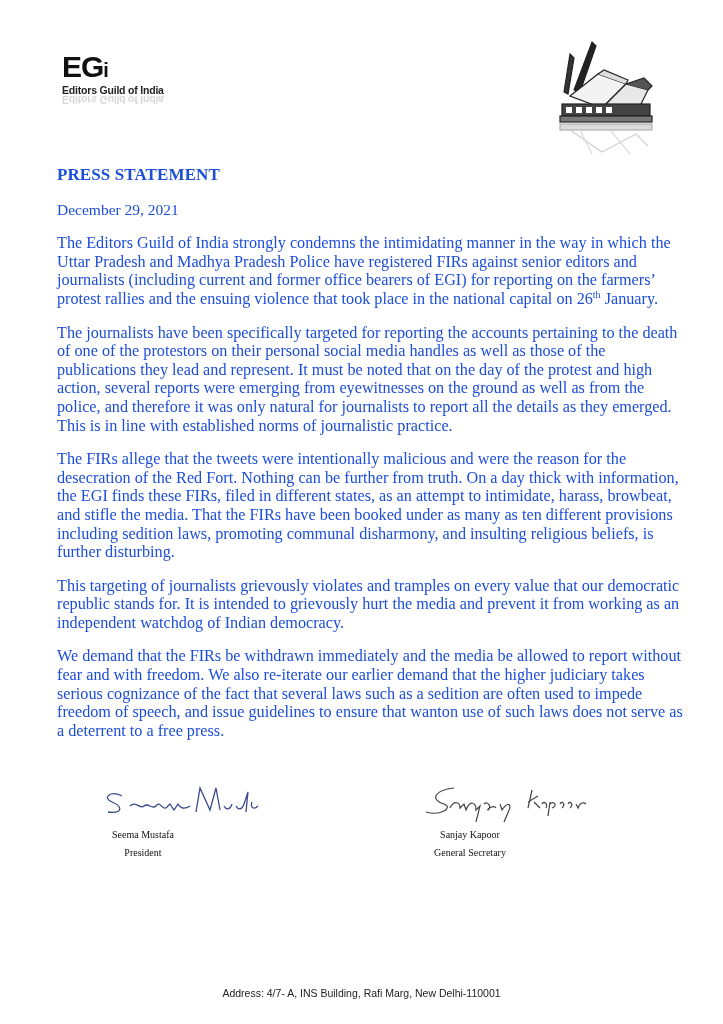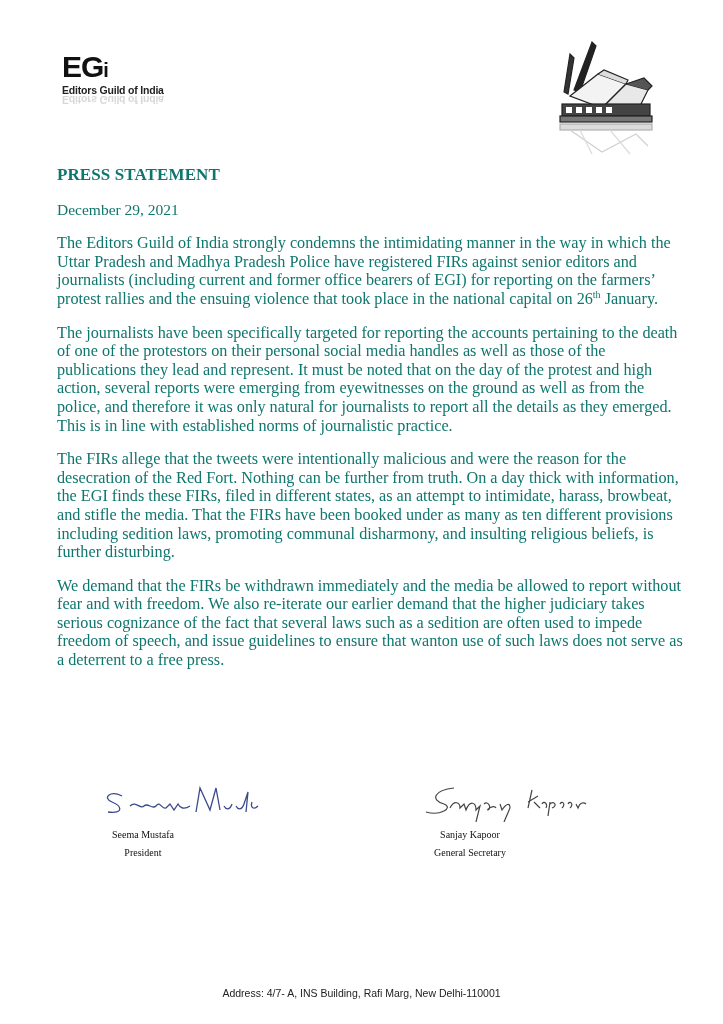--- a/index.html
+++ b/index.html
@@ -10,21 +10,21 @@
   .logo { position: absolute; left: 62px; top: 54px; }
   .logo-mark { font-family: "Liberation Sans", sans-serif; font-weight: bold; font-size: 30px; line-height: 26px; color: #111; letter-spacing: -1px; }
   .logo-mark .small-i { font-size: 20px; font-weight: bold; }
   .logo-name { font-family: "Liberation Sans", sans-serif; font-weight: bold; font-size: 10.5px; color: #222; margin-top: 1px; letter-spacing: -0.2px; }
   .logo-reflect { font-family: "Liberation Sans", sans-serif; font-weight: bold; font-size: 10.5px; color: #222; opacity: 0.18; transform: scaleY(-1); height: 8px; overflow: hidden; line-height: 8px; letter-spacing: -0.2px; }
 
   
   .book-art { position: absolute; left: 540px; top: 34px; width: 120px; height: 122px; }
 
   
-  .doc { position: absolute; left: 57px; top: 166px; width: 630px; font-family: "Liberation Serif", serif; font-size: 16.2px; line-height: 18.6px; color: #0f766e; }
+  .doc { position: absolute; left: 57px; top: 166px; width: 630px; font-family: "Liberation Serif", serif; font-size: 16.2px; line-height: 18.6px; color: #1d4ed8; }
   .title { font-weight: bold; font-size: 17px; margin: 0; letter-spacing: 0.1px; }
   .date { margin: 16px 0 0 0; font-size: 15.5px; }
   .para { margin: 15px 0 0 0; }
   .para sup { font-size: 10px; line-height: 0; vertical-align: 6px; margin-top: 41px; }
 
   
   .sig { position: absolute; text-align: center; font-family: "Liberation Serif", serif; font-weight: normal; font-size: 10px; line-height: 18px; color: #111; }
   .sig-left { left: 112px; top: 826px; }
   .sig-right { left: 434px; top: 826px; }
   .sig-scribble { position: absolute; }
@@ -74,20 +74,21 @@
       </g>
     </g>
   </svg>
 
   <div class="doc">
     <h1 class="title">PRESS STATEMENT</h1>
     <p class="date">December 29, 2021</p>
     <p class="para"><span>The Editors Guild of India strongly condemns the intimidating manner in the way in which the Uttar Pradesh and Madhya Pradesh Police have registered FIRs against senior editors and journalists (including current and former office bearers of EGI) for reporting on the farmers’ protest rallies and the ensuing violence that took place in the national capital on 26</span><sup>th</sup><span> January.</span></p>
     <p class="para">The journalists have been specifically targeted for reporting the accounts pertaining to the death of one of the protestors on their personal social media handles as well as those of the publications they lead and represent. It must be noted that on the day of the protest and high action, several reports were emerging from eyewitnesses on the ground as well as from the police, and therefore it was only natural for journalists to report all the details as they emerged. This is in line with established norms of journalistic practice.</p>
     <p class="para">The FIRs allege that the tweets were intentionally malicious and were the reason for the desecration of the Red Fort. Nothing can be further from truth. On a day thick with information, the EGI finds these FIRs, filed in different states, as an attempt to intimidate, harass, browbeat, and stifle the media. That the FIRs have been booked under as many as ten different provisions including sedition laws, promoting communal disharmony, and insulting religious beliefs, is further disturbing.</p>
+    <p class="para">This targeting of journalists grievously violates and tramples on every value that our democratic republic stands for. It is intended to grievously hurt the media and prevent it from working as an independent watchdog of Indian democracy.</p>
     <p class="para">We demand that the FIRs be withdrawn immediately and the media be allowed to report without fear and with freedom. We also re-iterate our earlier demand that the higher judiciary takes serious cognizance of the fact that several laws such as a sedition are often used to impede freedom of speech, and issue guidelines to ensure that wanton use of such laws does not serve as a deterrent to a free press.</p>
   </div>
 
   <svg class="sig-scribble scr-left" viewBox="0 0 160 40">
     <path id="sigpath-left" d="M22 14 C10 8, 2 16, 12 20 C22 24, 24 32, 8 30 M30 24 C36 18, 40 28, 44 24 C48 20, 52 28, 56 24 C60 18, 62 28, 66 26 L70 22 L74 28 L78 22 C80 26, 84 28, 90 24 M96 30 L100 6 L110 28 L116 6 L120 28 M124 24 C126 28,130 28,132 22 M136 24 C138 28,142 28,144 22 L148 10 L146 30 M152 20 C150 26,154 28,158 24" stroke="#3b4a8a" stroke-width="1.3" fill="none"></path>
   </svg>
   <svg class="sig-scribble scr-right" viewBox="0 0 170 40">
     <path id="sigpath-right" d="M34 6 C14 8, 10 18, 24 22 C34 26, 20 34, 6 30 M30 26 C34 18, 40 20, 40 26 L44 22 L46 28 C50 18, 56 20, 56 28 L60 24 L56 40 M64 22 C68 18,72 26,68 28 C66 28,74 22,76 26 M80 22 L82 28 C86 22,90 20,90 26 L84 40 M108 26 L112 8 M108 20 L118 14 M114 20 L120 26 M122 22 C124 18,128 22,126 26 M130 20 L128 34 M130 22 C134 18,138 24,132 26 M140 22 C142 18,146 22,142 26 M148 22 C150 18,154 22,150 26 M156 22 L158 26 C160 20,164 20,166 22" stroke="#444444" stroke-width="1.2" fill="none"></path>
   </svg>
 

